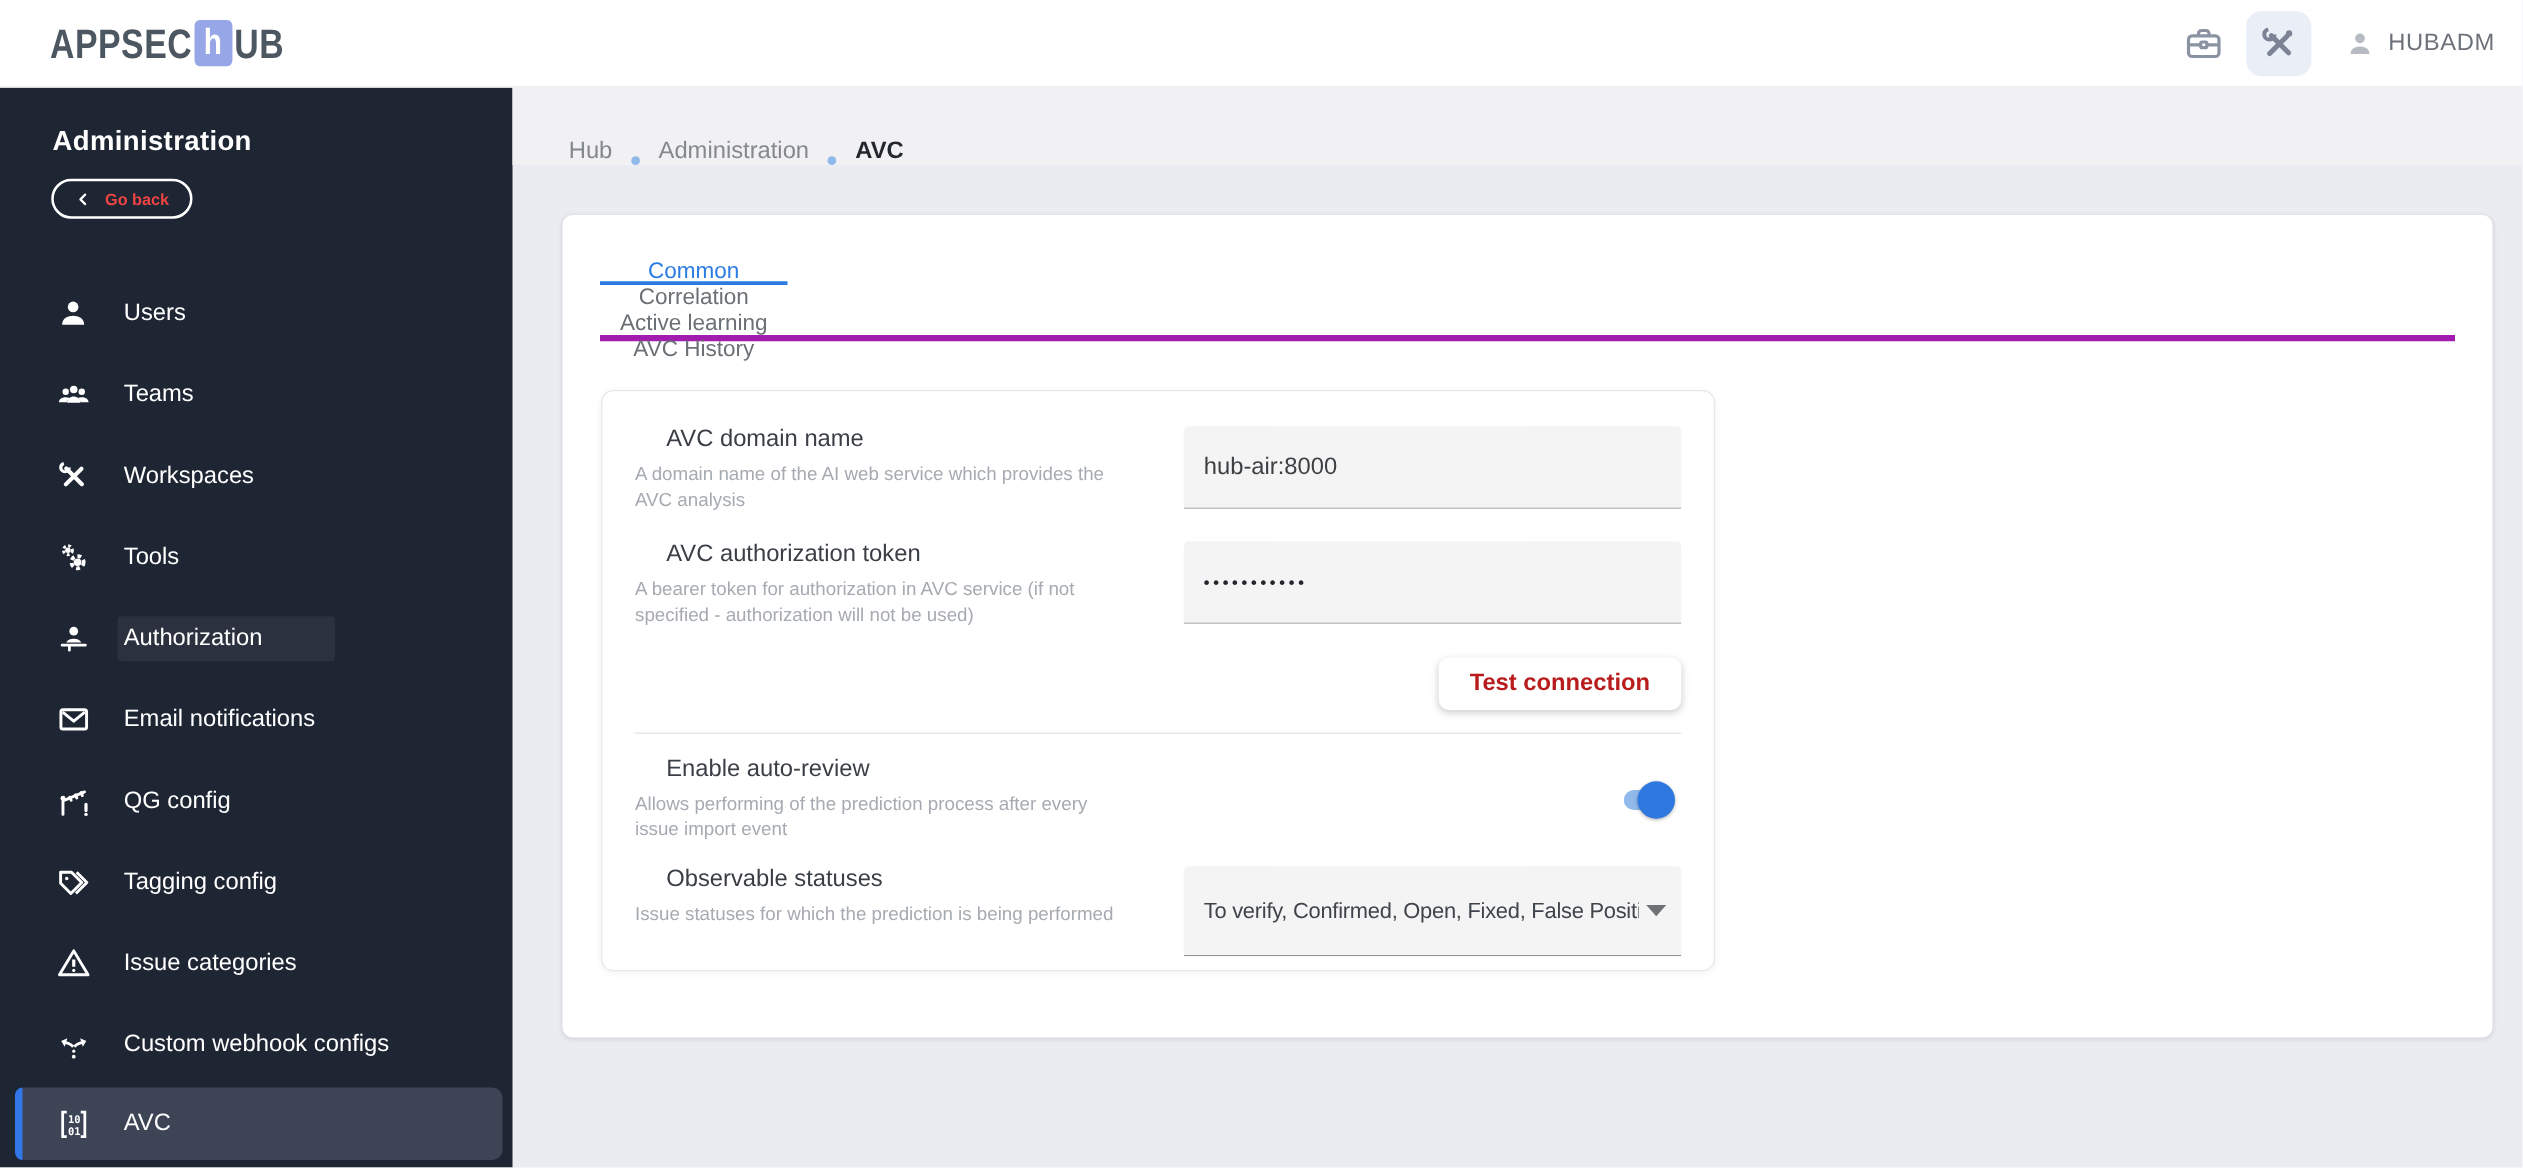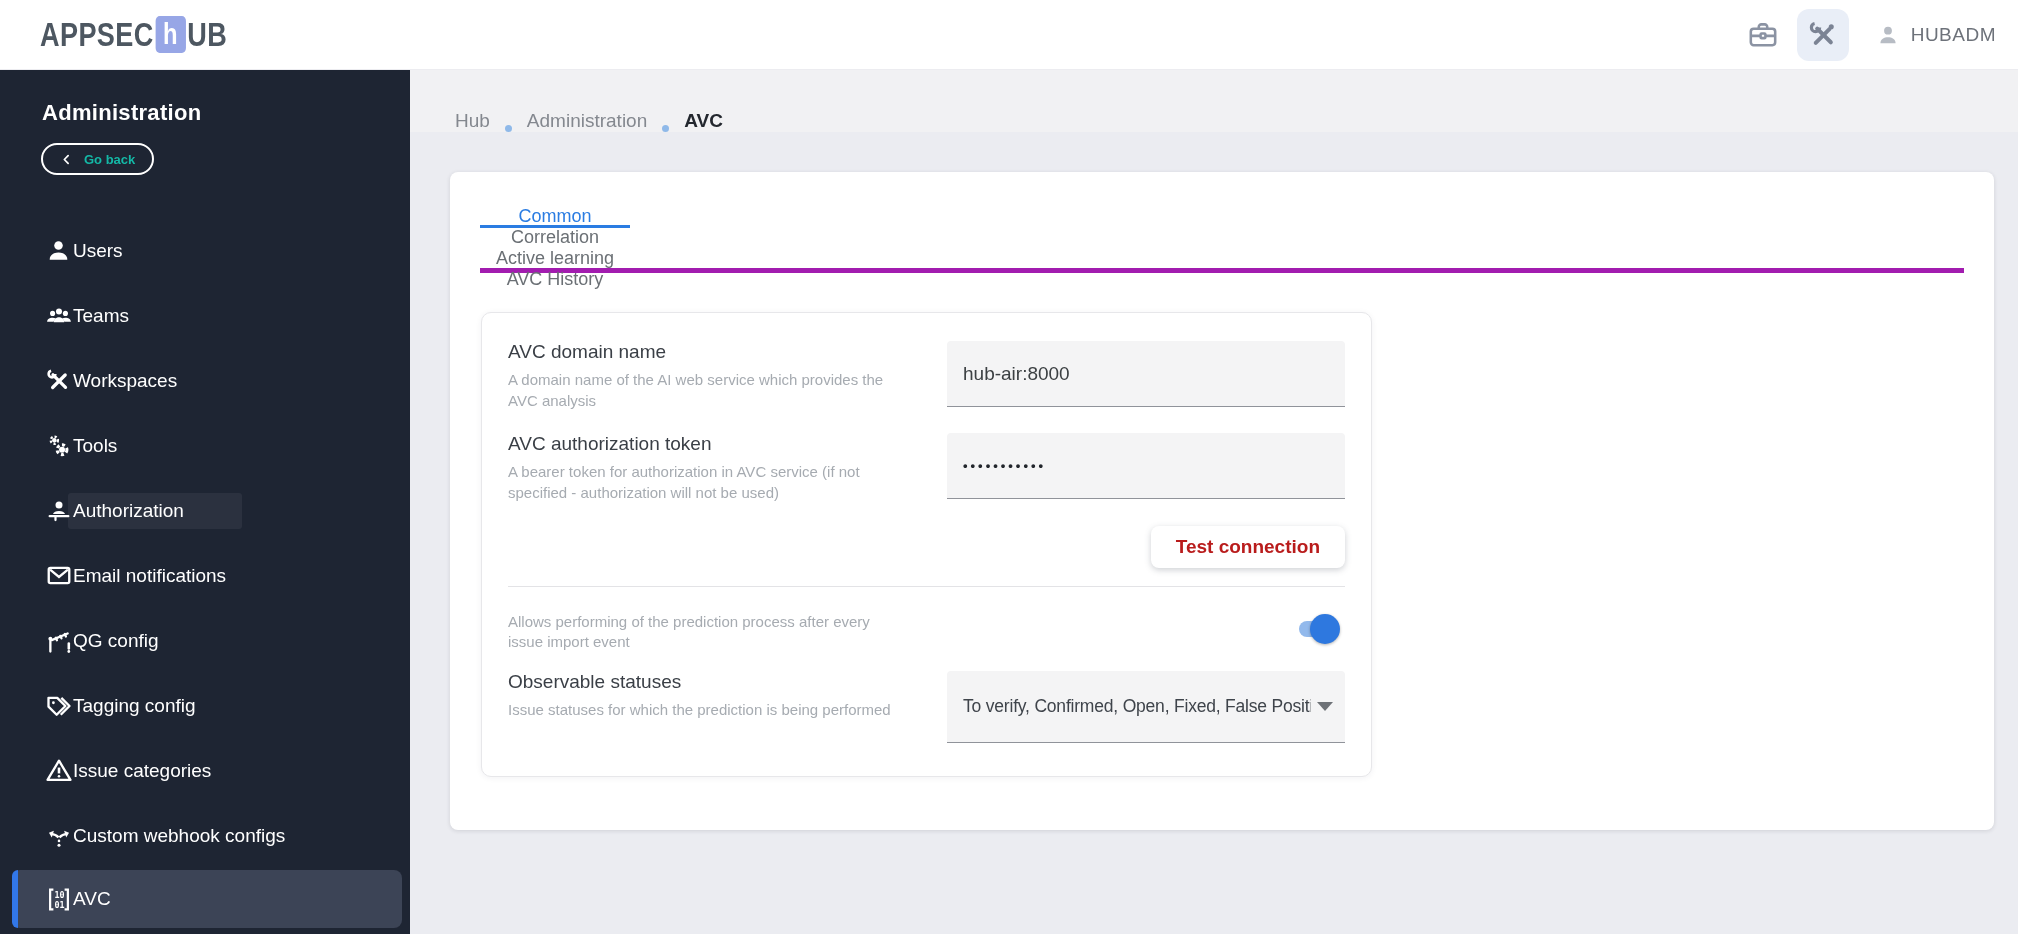--- a/index.html
+++ b/index.html
@@ -19,24 +19,24 @@
   .hicon{width:52px;height:52px;border:none;background:transparent;border-radius:12px;
          display:flex;align-items:center;justify-content:center;color:#8b93a3;cursor:pointer;padding:0;}
   .hicon.active{background:var(--header_tools_bg,#e9eef7);color:#7b8394;}
   .user-chip{display:flex;align-items:center;gap:10px;margin-left:18px;color:#6d727a;
              font-size:19px;letter-spacing:.5px;cursor:pointer;}
 
   
   .sidebar{position:absolute;top:70px;left:0;width:410px;bottom:0;background:var(--sidebar_bg,#1e2533);color:#fff;}
   .sb-title{margin:30px 0 0 42px;font-size:22px;font-weight:700;letter-spacing:.3px;}
   .goback{margin:17px 0 0 41px;height:32px;padding:0 17px;border:2px solid #fff;border-radius:17px;
-          background:transparent;color:#14b8a6;font-size:13px;font-weight:700;
+          background:transparent;color:#ef4444;font-size:13px;font-weight:700;
           display:inline-flex;align-items:center;gap:11px;cursor:pointer;font-family:inherit;}
   .nav{margin-top:43px;}
-  .nav-item{height:65px;display:flex;align-items:center;padding-left:45px;
+  .nav-item{height:65px;display:flex;align-items:center;padding-left:45px;gap:26px;
             font-size:19px;font-weight:500;cursor:pointer;}
   .nav-item .icon{width:28px;height:28px;flex:none;display:flex;align-items:center;justify-content:flex-start;}
   .nav-item.selected{margin:2px 8px 0 12px;padding-left:33px;height:58px;
             background:var(--sidebar_selected_bg,#3c4456);border-radius:8px;position:relative;}
   .nav-item.selected::before{content:"";position:absolute;left:0;top:0;bottom:0;width:6px;
             background:var(--selected_bar,#3277e8);border-radius:8px 0 0 8px;}
   .nav-item .hl{background:rgba(255,255,255,.06);padding:7px 58px 7px 5px;margin-left:-5px;border-radius:3px;}
 
   
   .main{position:absolute;left:410px;top:70px;right:0;bottom:0;}
@@ -57,21 +57,21 @@
   .tab.active::after{content:"";position:absolute;left:0;right:0;bottom:-1px;height:3px;
        background:var(--tab_active,#2a7ce2);}
 
   
   .panel{position:absolute;left:31px;top:140px;width:891px;height:465px;border:1px solid #e7e7ea;
          border-radius:10px;box-shadow:0 1px 6px rgba(40,40,60,.06);box-sizing:border-box;
          padding:28px 26px;background:#fff;}
   .frow{display:flex;margin-bottom:22px;}
   .fl{flex:1;padding-right:40px;}
   .fc{width:398px;flex:none;}
-  .flabel{font-size:19px;color:#3a3f46;}
+  .flabel{font-size:19px;color:#3a3f46;margin-left:25px;}
   .fhelp{font-size:15px;color:#a6abb1;margin-top:7px;line-height:1.38;}
   .finput{height:66px;background:#f4f4f5;border-bottom:1px solid #90939a;border-radius:4px 4px 0 0;
           display:flex;align-items:center;padding:0 16px;font-size:19px;color:#3c4043;
           box-sizing:border-box;cursor:text;}
   .dots{font-size:13px;letter-spacing:3px;font-weight:700;color:#22262c;}
   .btn-row{display:flex;justify-content:flex-end;margin:4px 0 0;}
   .btn{height:42px;padding:0 25px;background:#fff;border:none;border-radius:8px;
        box-shadow:0 2px 6px rgba(80,85,100,.28);font-size:19px;color:#b91c1c;cursor:pointer;
        font-family:inherit;font-weight:bold;}
   .divider{border-top:1px solid #e3e3e6;margin:18px 0;}
@@ -308,20 +308,21 @@
           </div>
 
           <div class="btn-row">
             <button class="btn">Test connection</button>
           </div>
 
           <div class="divider"></div>
 
           <div class="frow arow">
             <div class="fl">
+              <div class="flabel">Enable auto-review</div>
               <div class="fhelp">Allows performing of the prediction process after every issue import event</div>
             </div>
             <div class="fc toggle-col">
               <div class="switch">
                 <div class="knob"></div>
               </div>
             </div>
           </div>
 
           <div class="frow">

